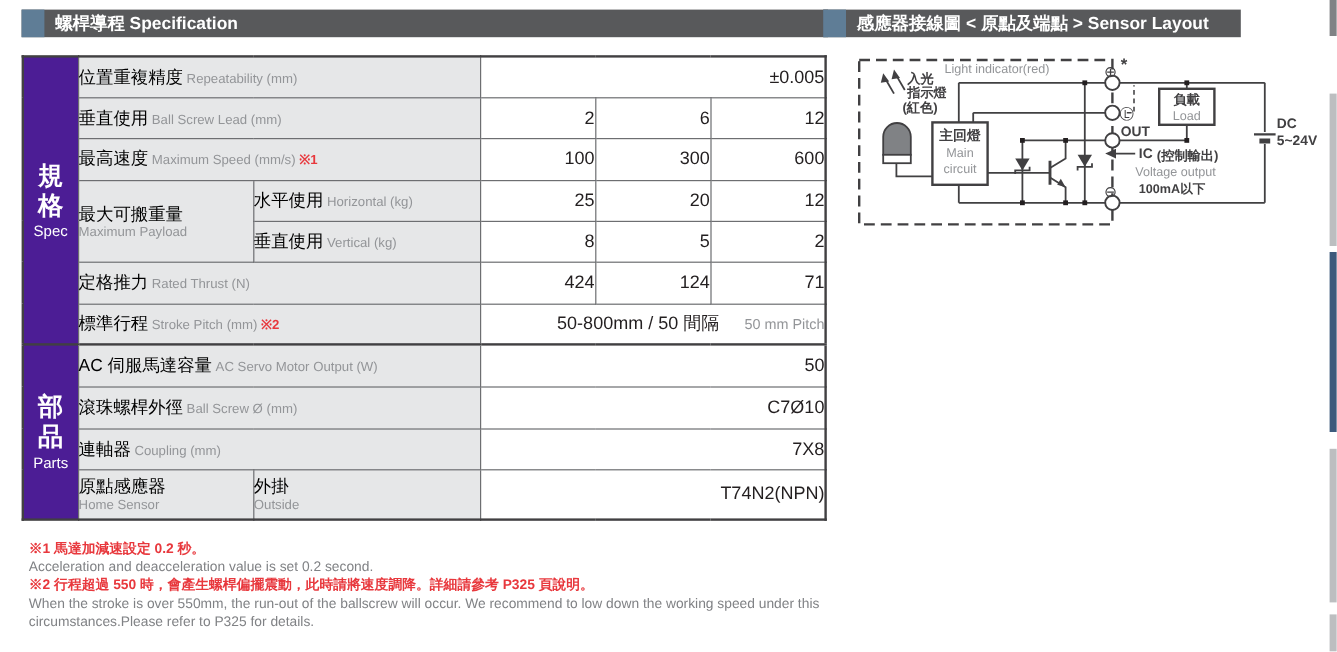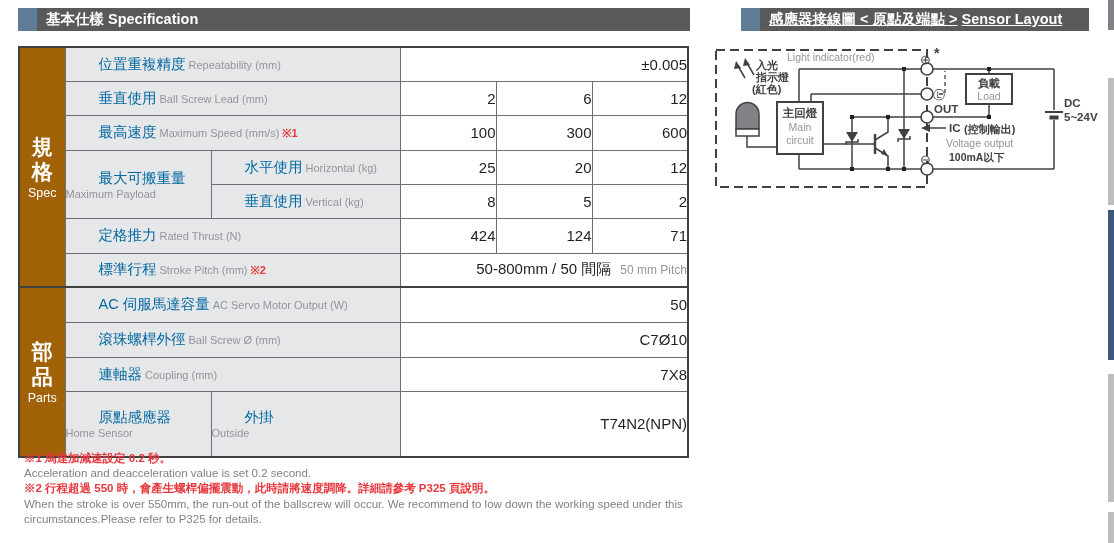--- a/index.html
+++ b/index.html
@@ -11,54 +11,54 @@
   .hdr{position:absolute;top:8px;height:23px;background:#58595b;color:#fff;
        display:flex;align-items:center;font-weight:bold;font-size:14.5px;}
   .hdr .sq{width:19px;height:23px;background:#5f7d96;margin-right:9px;flex:none;}
   .hdr .t{white-space:nowrap;}
   .hdr .t span{margin-right:4px;}
 
   
   table.spec{position:absolute;left:18px;top:46px;border-collapse:collapse;table-layout:fixed;}
   table.spec td{border:1px solid #6d6e71;padding:0;vertical-align:middle;}
   table.spec{border:2px solid #414042;}
-  td.side{background:#a16207;color:#ffffff;text-align:center;border-right:2px solid #414042;}
+  td.side{background:#4c1d95;color:#ffffff;text-align:center;border-right:2px solid #414042;}
   .side-zh{font-size:21px;font-weight:bold;line-height:1.2;width:24px;margin:0 auto;word-break:break-all;}
   .side-en{font-size:12.5px;margin-top:2px;text-align:center;}
   td.lbl{background:#e6e7e8;padding:2px 4px 2px 9px;font-size:14.5px;color:#414042;}
-  td.lbl .zh{color:#0369a1;padding-left:33px;}
+  td.lbl .zh{color:#000000;}
   td.lbl .en{color:#939598;font-size:11px;margin-left:3px;text-align:center;}
   td.lbl .note{color:#e8383d;font-size:11px;font-weight:bold;margin-left:3px;}
   td.lbl .stack-en{display:block;color:#939598;font-size:11px;margin-left:0;}
   td.val{background:#ffffff;text-align:right;font-size:15px;color:#231f20;}
-  td.val .gray{color:#939598;font-size:12px;margin-left:9px;}
+  td.val .gray{color:#939598;font-size:12px;margin-left:21px;}
   tr.sec2 td{border-top:2px solid #414042;}
 
   
   .notes{position:absolute;left:24px;top:451px;width:700px;font-size:11.5px;line-height:1.32;}
   .notes .red{color:#e8383d;font-weight:bold;}
   .notes .gray{color:#808285;}
 
   
   .diagram{position:absolute;left:712px;top:44px;}
 
   
   .edge{position:absolute;left:1108px;width:6px;}
 </style>
 </head>
 <body>
 
 <div class="hdr" style="left:18px;width:672px;">
   <div class="sq"></div>
   <div class="t">
-    <span>基本仕樣</span><span>Specification</span>
+    <span>螺桿導程</span><span>Specification</span>
   </div>
 </div>
 
-<div class="hdr" style="left:741px;width:348px;text-decoration:underline;">
+<div class="hdr" style="left:686px;width:348px;">
   <div class="sq"></div>
   <div class="t">
     <span>感應器接線圖 &lt; 原點及端點 &gt;</span><span>Sensor Layout</span>
   </div>
 </div>
 
 <table class="spec">
   <colgroup>
     <col style="width:46px">
       <col style="width:146px">
@@ -145,21 +145,21 @@
       <span class="zh">滾珠螺桿外徑</span><span class="en">Ball Screw Ø (mm)</span>
     </td>
     <td class="val" colspan="3">C7Ø10</td>
   </tr>
   <tr style="height:34px">
     <td class="lbl" colspan="2">
       <span class="zh">連軸器</span><span class="en">Coupling (mm)</span>
     </td>
     <td class="val" colspan="3">7X8</td>
   </tr>
-  <tr style="height:66px">
+  <tr style="height:42px">
     <td class="lbl">
       <span class="zh">原點感應器</span>
       <span class="stack-en">Home Sensor</span>
     </td>
     <td class="lbl">
       <span class="zh">外掛</span>
       <span class="stack-en">Outside</span>
     </td>
     <td class="val" colspan="3">T74N2(NPN)</td>
   </tr>

